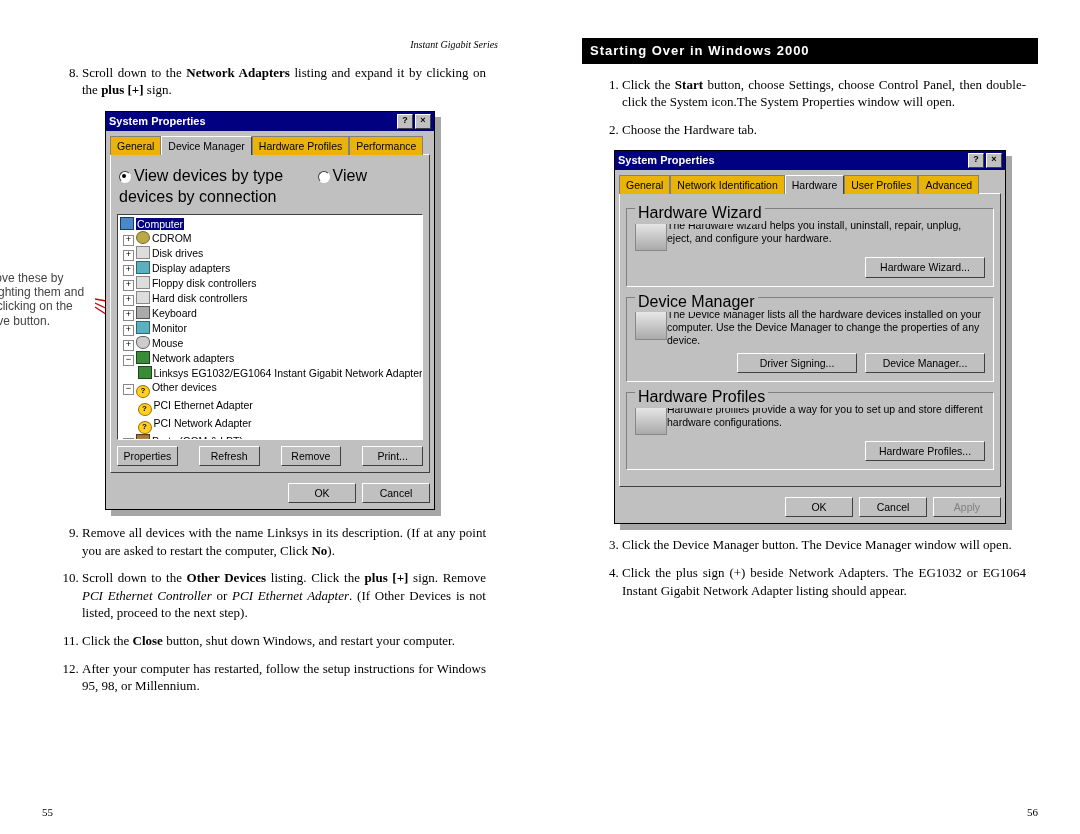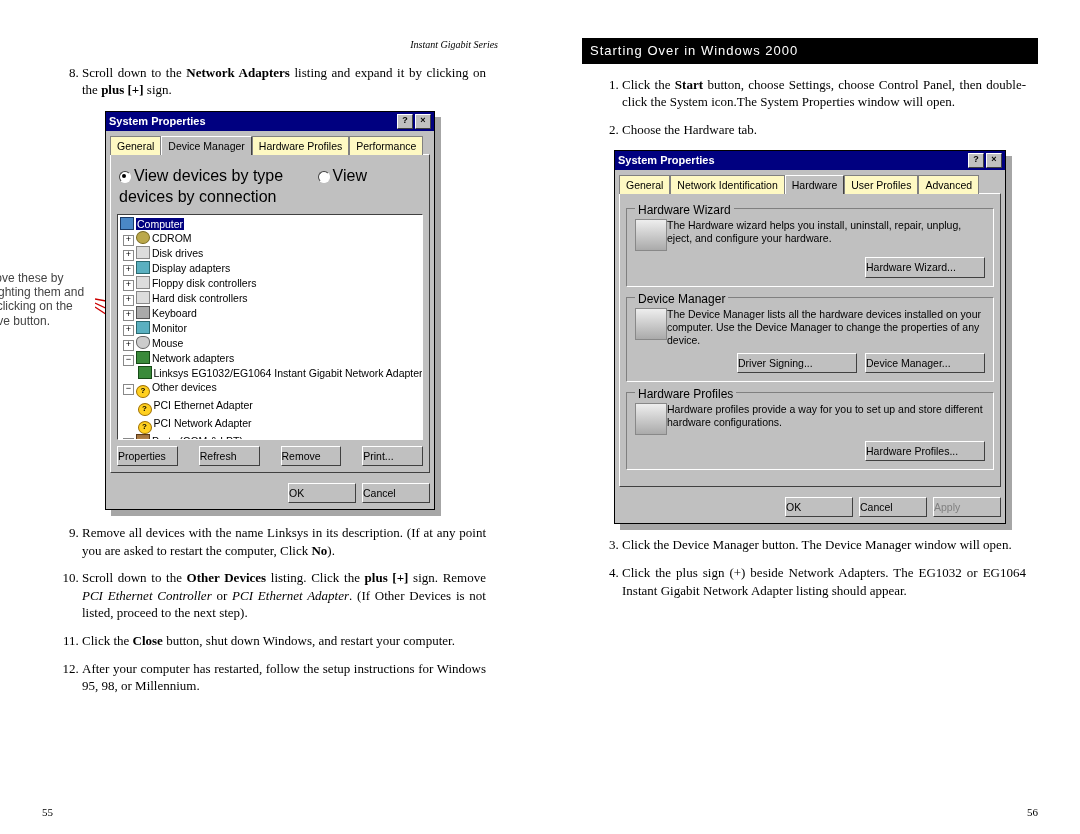--- a/index.html
+++ b/index.html
@@ -35,21 +35,21 @@
   .page.left .pageno { left: 42px; }
   .page.right .pageno { right: 42px; }
 
   ol.instr { margin: 12px; padding-left: 28px; }
   ol.instr li { margin-bottom: 10px; text-align: justify; }
 
   .section-bar {
     background: #000;
     color: #fff;
     font-family: Arial, sans-serif;
-    font-weight: normal;
+    font-weight: bold;
     font-size: 13px;
     letter-spacing: 1px;
     padding: 4px 8px;
     margin-bottom: 10px;
   }
 
   
   .sp-wrap {
     position: relative;
     margin: 8px auto 14px auto;
@@ -116,21 +116,21 @@
   }
   .tabs {
     display: flex;
     margin: 4px 4px 0 4px;
     font-size: 10.5px;
   }
   .tab {
     padding: 2px 6px;
     border: 1px solid #808080;
     border-bottom: none;
-    background: #fef9c3;
+    background: #eab308;
     margin-right: 0;
     position: relative;
     top: 1px;
   }
   .tab.active {
     background: #c0c0c0;
     border-color: #fff #404040 #c0c0c0 #fff;
     z-index: 2;
   }
   .panel {
@@ -204,20 +204,21 @@
   .ico.port { background:linear-gradient(#a0703a,#d0a060); border:1px solid #5a3a1a; }
 
   .btn-row { margin-top: 6px; display: flex; gap: 21px; justify-content: space-between; }
   .btn95 {
     background: #c0c0c0;
     border: 1px solid #fff;
     border-right-color: #404040;
     border-bottom-color: #404040;
     padding: 2px 0;
     font-size: 10.5px;
+    text-align: center;
     flex: 1;
   }
   .okcancel { display:flex; justify-content:flex-end; gap:6px; padding:6px 4px; }
   .okcancel .btn95 { flex:0 0 66px; }
 
   
   .sp2-wrap { position: relative; width: 392px; margin: 6px auto 10px auto; }
   .groupbox {
     border: 1px solid #808080;
     border-top-color: #808080;
@@ -227,21 +228,21 @@
     position: relative;
     margin: 8px 0 10px 0;
     padding: 10px 8px 8px 8px;
     font-size: 10.5px;
   }
   .groupbox .legend {
     position: absolute;
     top: -7px; left: 8px;
     background: #c0c0c0;
     padding: 0 3px;
-    font-size: 12px;
+    font-size: 16px;
   }
   .gb-inner { display: flex; align-items: flex-start; gap: 0; }
   .gb-icon {
     width: 30px; height: 30px;
     flex: 0 0 30px;
     border: 1px solid #888;
     background: linear-gradient(#eee,#aaa);
   }
   .gb-text { flex: 1; font-size: 10.5px; line-height: 1.25; }
   .gb-btns { display:flex; justify-content:flex-end; gap:8px; margin-top:6px; }

